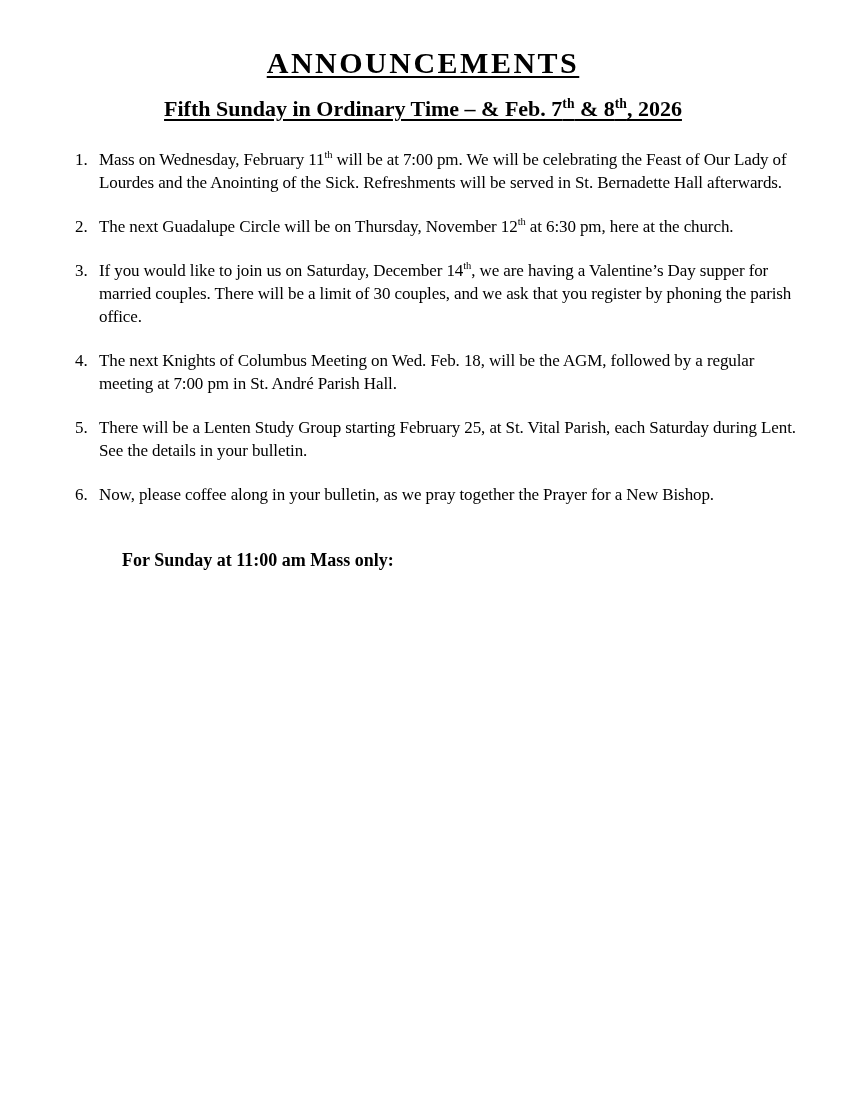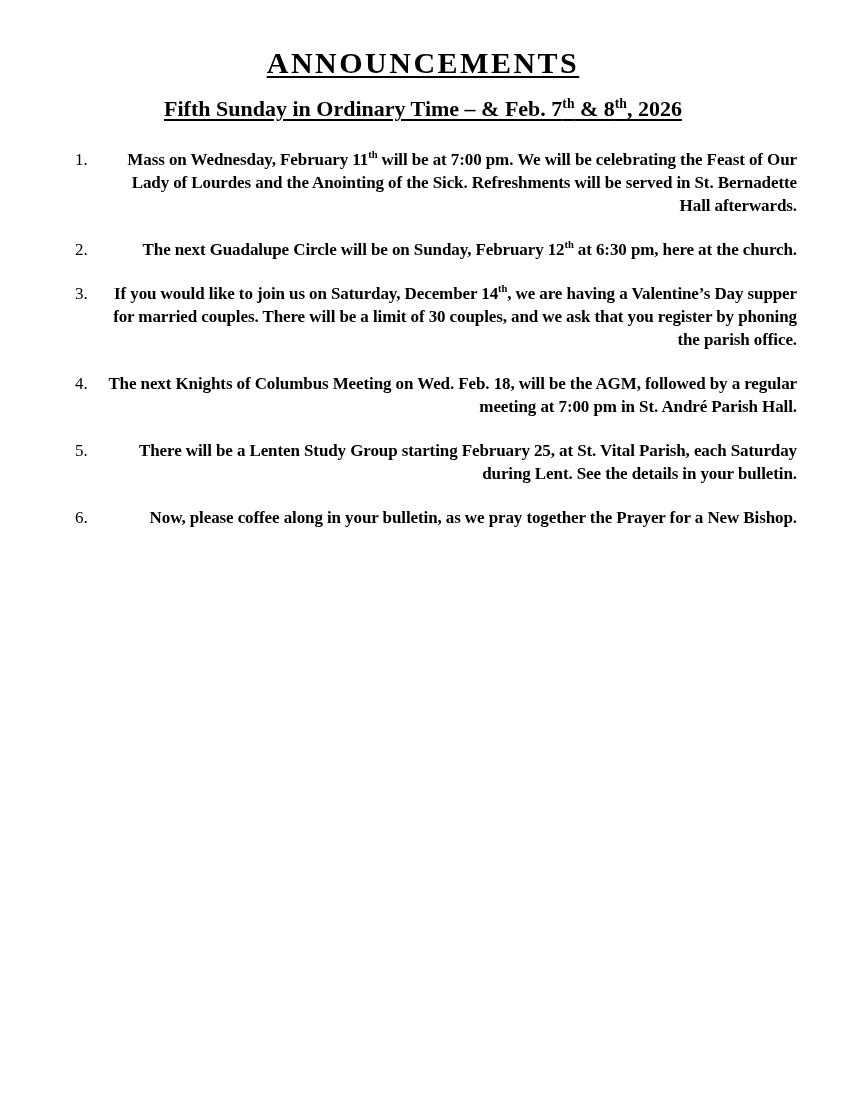--- a/index.html
+++ b/index.html
@@ -50,23 +50,22 @@
     margin-bottom: 21px;
     font-size: 17px;
     line-height: 23px;
   }
   .item .num {
     flex: 0 0 24px;
     font-weight: normal;
   }
   .item .txt {
     flex: 1 1 auto;
-    font-weight: bold;
+    font-weight: normal;
     letter-spacing: -0.1px;
-    text-align: right;
   }
   sup {
     font-size: 62%;
     line-height: 0;
     vertical-align: super;
   }
   .footer-heading {
     margin: 43px 0 0 73px;
     font-size: 18px;
     line-height: 23px;
@@ -88,35 +87,36 @@
 
   <h2 class="subtitle"><span>Fifth Sunday in Ordinary Time – &amp; Feb. 7</span><sup>th</sup><span> &amp; 8</span><sup>th</sup><span>, 2026</span></h2>
 
   <div class="list">
       <div class="item">
         <span class="num">1.</span>
         <div class="txt"><span>Mass on Wednesday, February 11</span><sup>th</sup><span> will be at 7:00 pm. We will be celebrating the Feast of Our Lady of Lourdes and the Anointing of the Sick. Refreshments will be served in St. Bernadette Hall afterwards.</span></div>
       </div>
       <div class="item">
         <span class="num">2.</span>
-        <div class="txt"><span>The next Guadalupe Circle will be on Sunday, February 12</span><sup>th</sup><span> at 6:30 pm, here at the church.</span></div>
+        <div class="txt"><span>The next Guadalupe Circle will be on Thursday, November 12</span><sup>th</sup><span> at 6:30 pm, here at the church.</span></div>
       </div>
       <div class="item">
         <span class="num">3.</span>
         <div class="txt"><span>If you would like to join us on Saturday, December 14</span><sup>th</sup><span>, we are having a Valentine’s Day supper for married couples. There will be a limit of 30 couples, and we ask that you register by phoning the parish office.</span></div>
       </div>
       <div class="item">
         <span class="num">4.</span>
         <div class="txt"><span>The next Knights of Columbus Meeting on Wed. Feb. 18, will be the AGM, followed by a regular meeting at 7:00 pm in St. André Parish Hall.</span></div>
       </div>
       <div class="item">
         <span class="num">5.</span>
         <div class="txt"><span>There will be a Lenten Study Group starting February 25, at St. Vital Parish, each Saturday during Lent. See the details in your bulletin.</span></div>
       </div>
       <div class="item">
         <span class="num">6.</span>
         <div class="txt"><span>Now, please coffee along in your bulletin, as we pray together the Prayer for a New Bishop.</span></div>
       </div>
     </div>
 
+  <p class="footer-heading">For Sunday at 11:00 am Mass only:</p>
 
 
 </div>
 
 </body></html>

